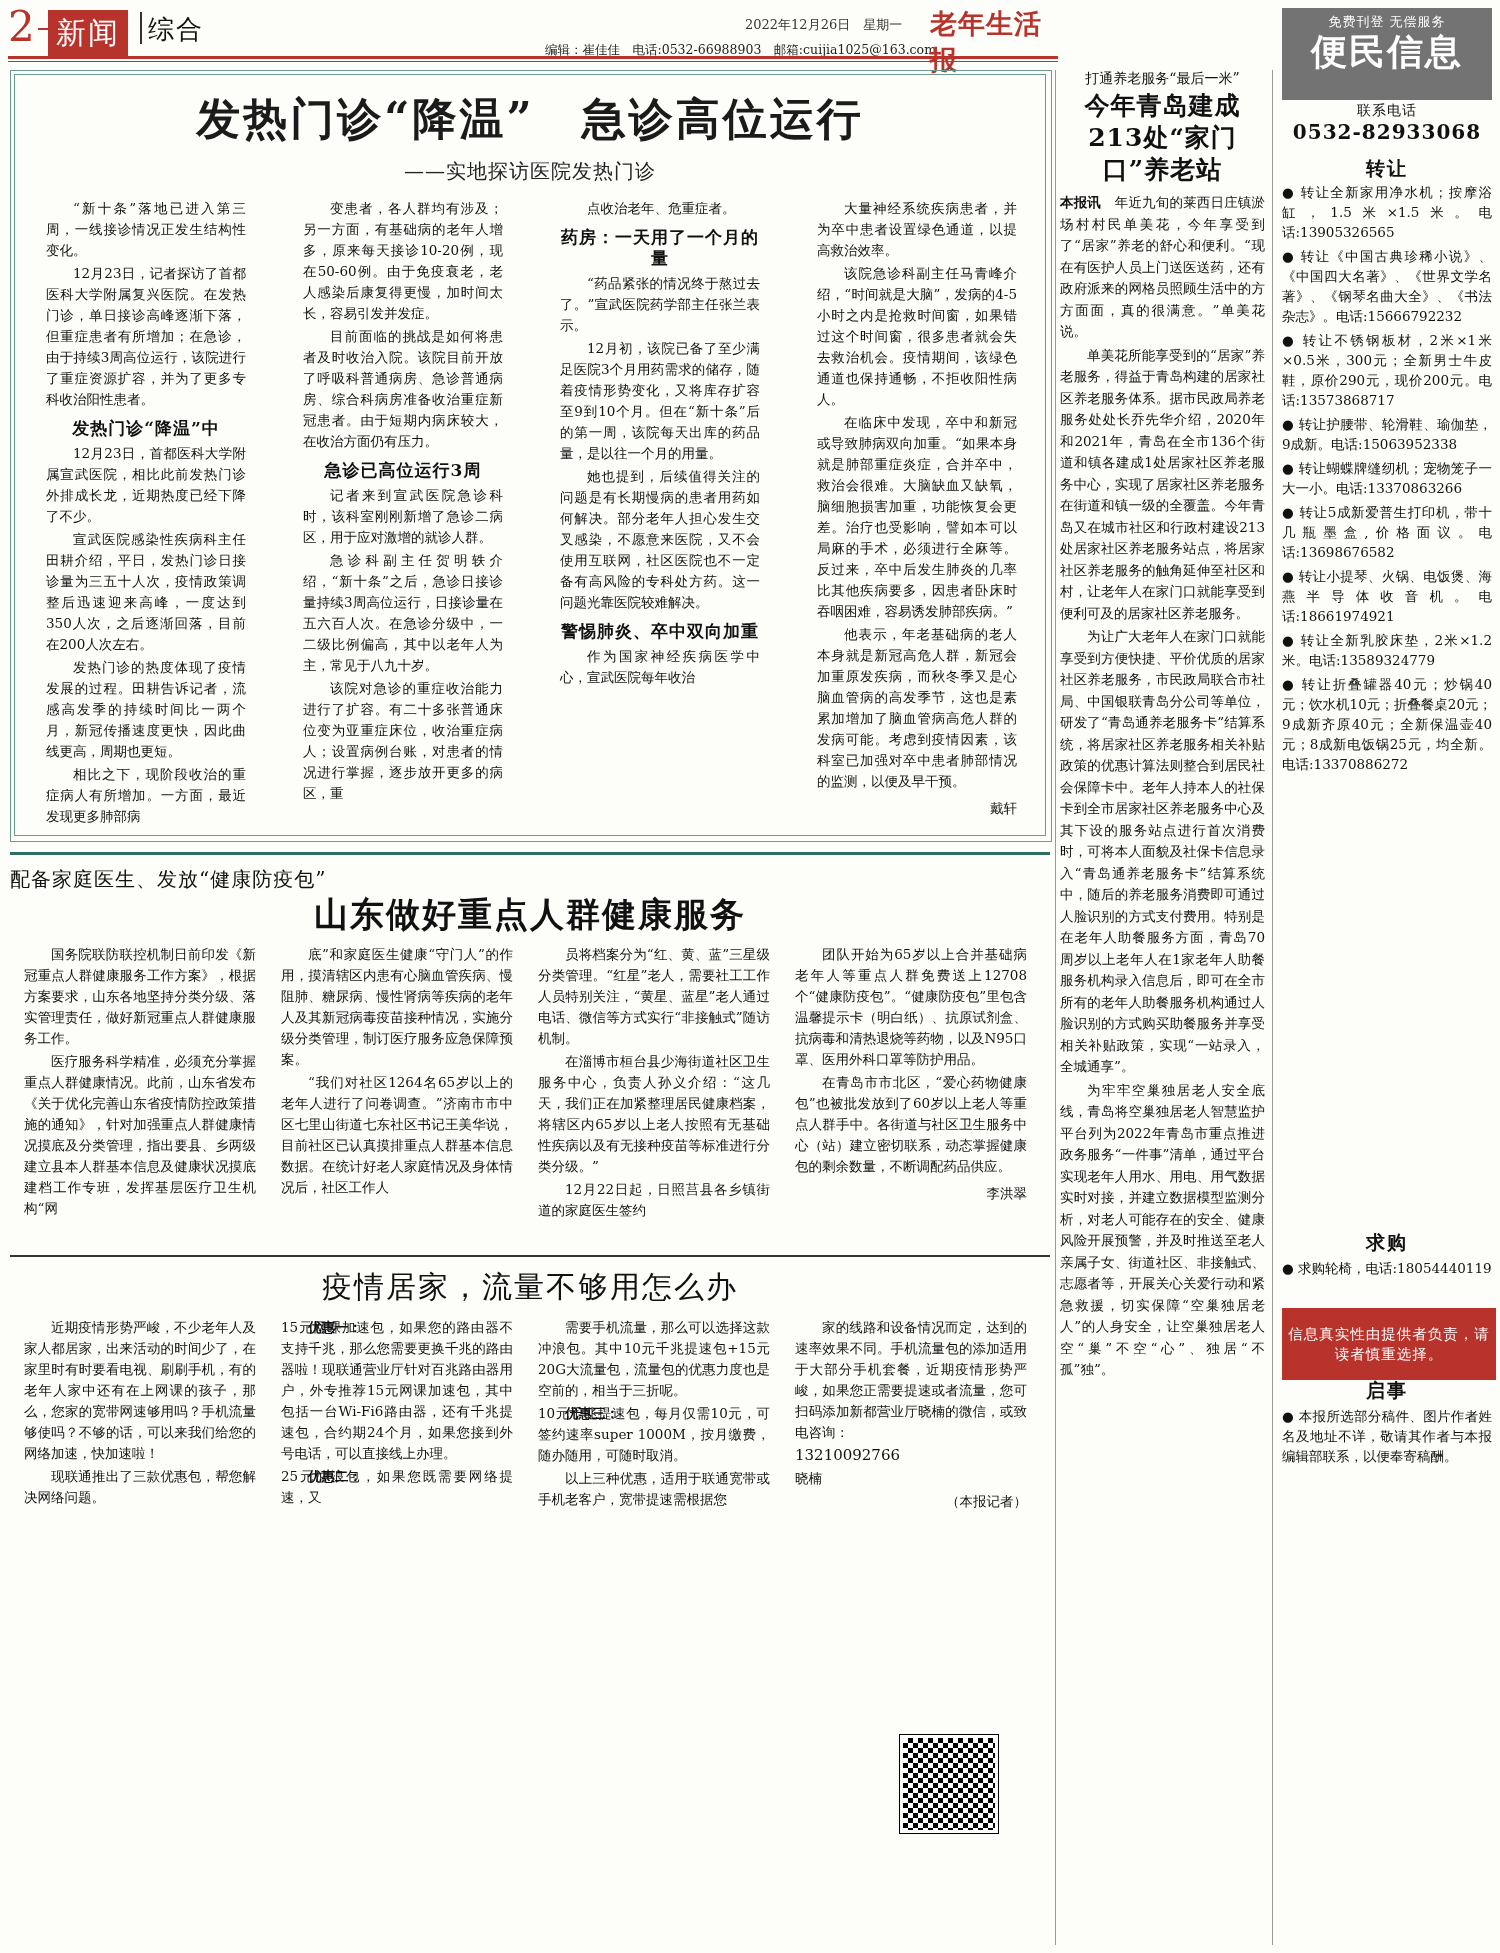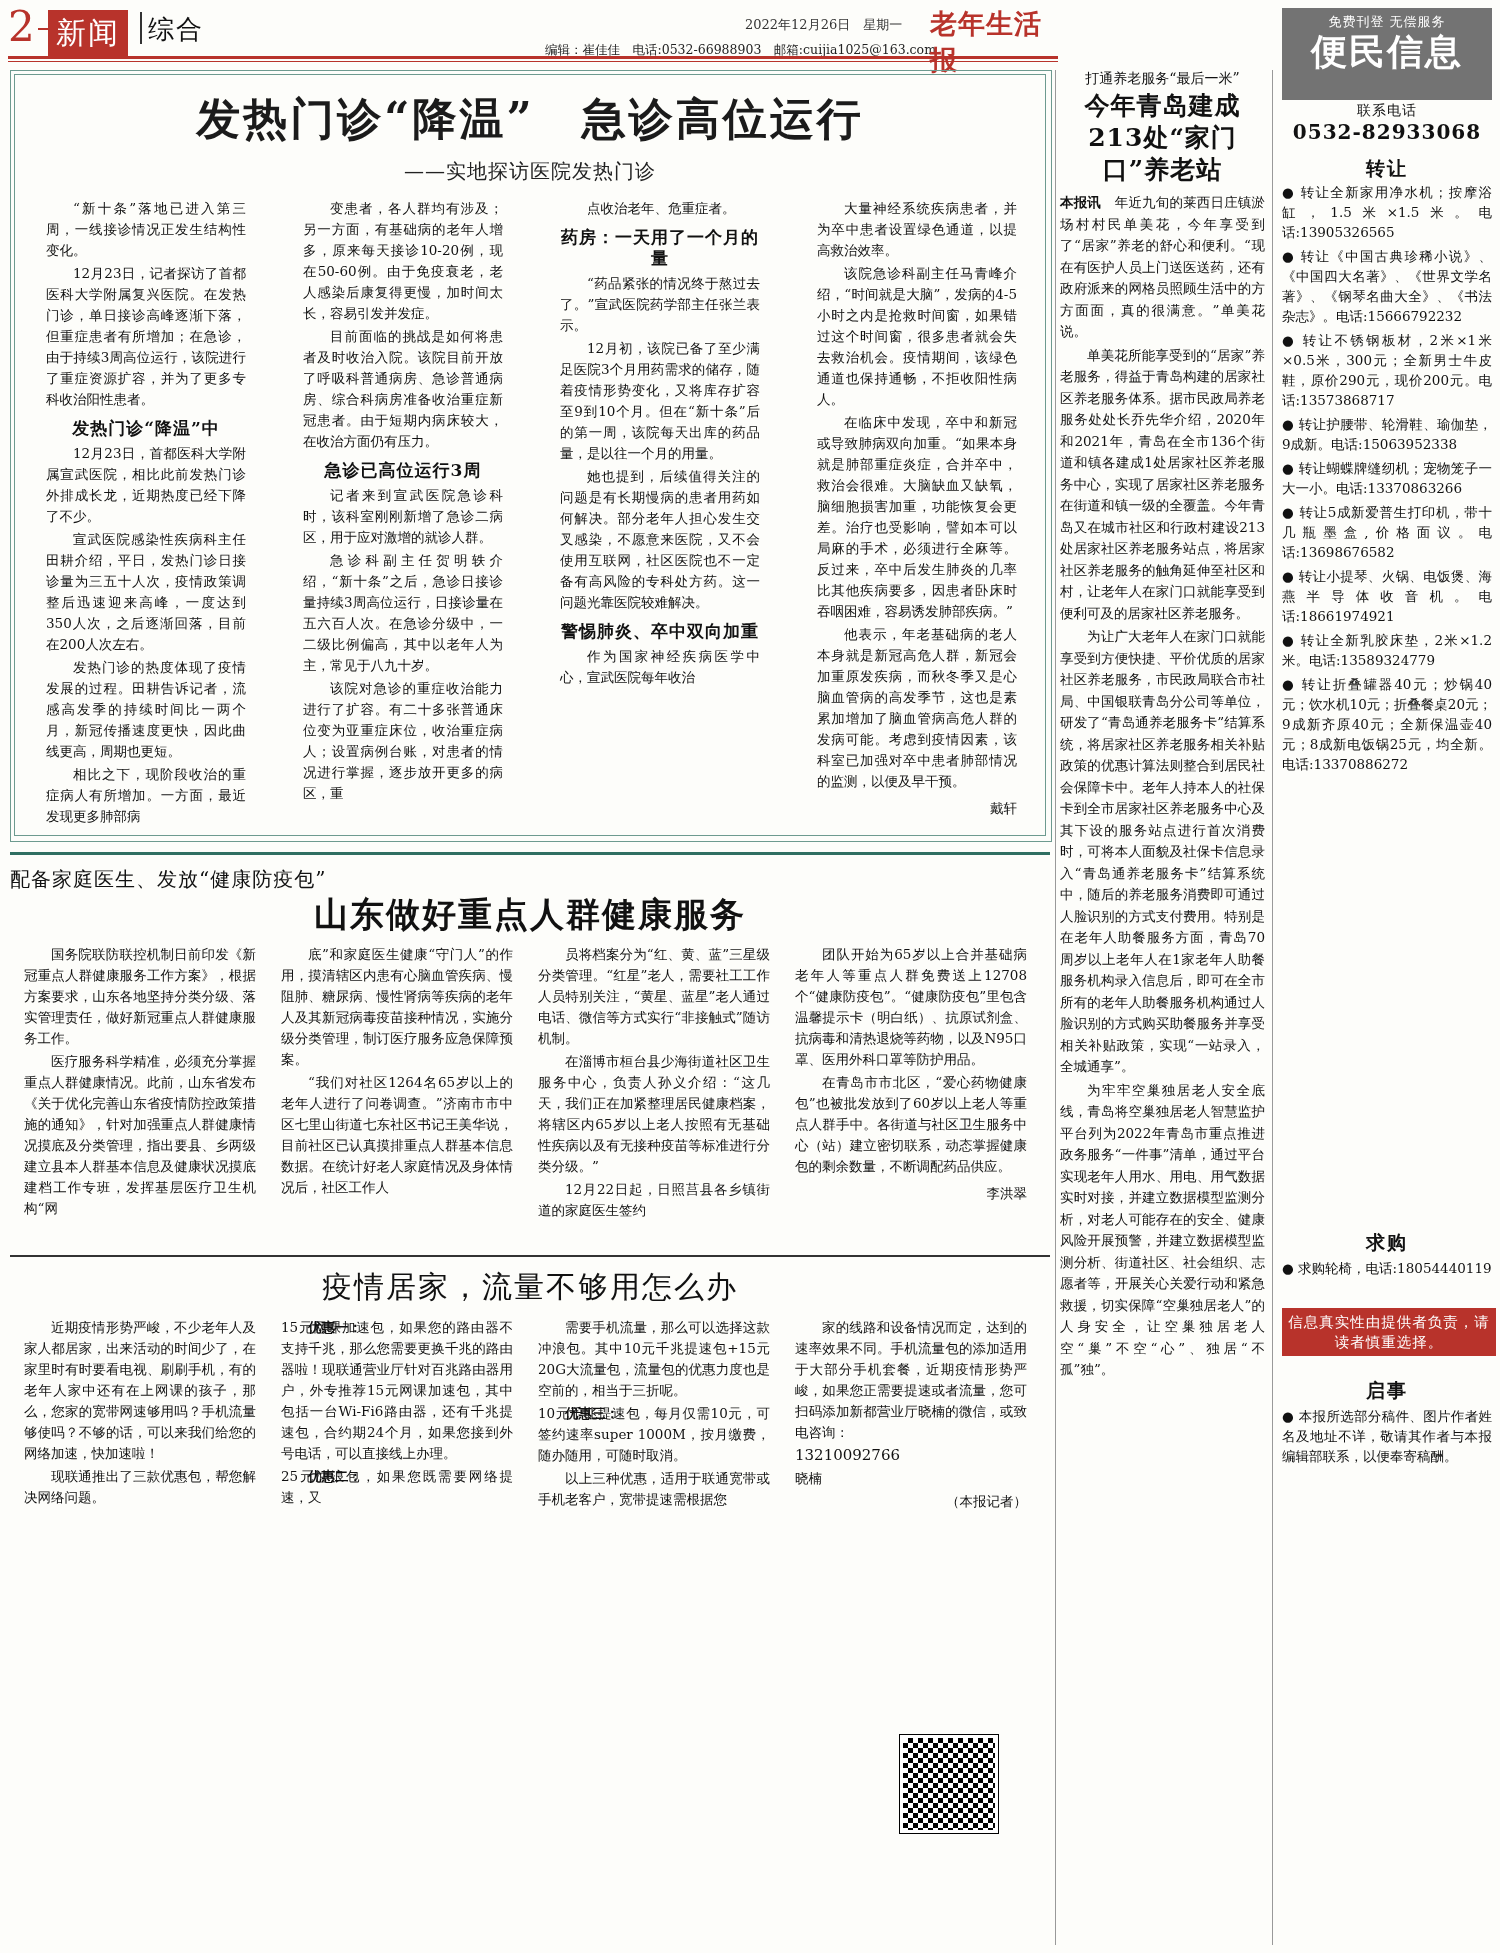--- a/index.html
+++ b/index.html
@@ -84,21 +84,21 @@
   .rail-top{position:absolute;left:0;top:0;width:210px;height:92px;background:#737373;color:#fff;text-align:center;}
   .rail-top .l1{font-size:13px;padding-top:5px;letter-spacing:1px;}
   .rail-top .l2{font-size:36px;font-weight:bold;letter-spacing:2px;line-height:40px;}
   .rail-phone{position:absolute;left:0;top:94px;width:210px;text-align:center;}
   .rail-phone .p1{font-size:14px;letter-spacing:1px;}
   .rail-phone .p2{font-size:20px;font-weight:bold;letter-spacing:1px;}
   .rail-sec{position:absolute;width:210px;text-align:center;font-size:19px;font-weight:bold;letter-spacing:2px;}
   .rail-list{position:absolute;left:0;width:210px;}
   .rail-item{font-size:13.5px;line-height:20px;text-align:justify;margin-bottom:4px;}
   .rail-warn{position:absolute;left:0;width:210px;background:#b8332b;color:#fff;
-             font-size:14.5px;line-height:20px;text-align:center;padding:4px 2px;letter-spacing:1px;}
+             font-size:14.5px;line-height:20px;text-align:center;padding:16px 2px;letter-spacing:1px;}
   .rail-note{font-size:13.5px;line-height:20px;text-align:justify;}
 </style>
 </head>
 <body>
 
 <div class="page">
 
   <div class="masthead">
     <div class="pagenum"><span>2</span><span class="u"></span></div>
     <div class="mast-news">新闻</div>
@@ -216,21 +216,21 @@
   <div class="vrule" style="left:1055px;"></div>
   <div class="vrule" style="left:1272px;"></div>
 
   <div class="c5">
     <div class="c5-kicker">打通养老服务“最后一米”</div>
     <div class="c5-title">今年青岛建成213处“家门口”养老站</div>
     <div class="col-text">
       <p style="text-indent:0;"><span class="c5-byline">本报讯</span>　<span>年近九旬的莱西日庄镇淤场村村民单美花，今年享受到了“居家”养老的舒心和便利。“现在有医护人员上门送医送药，还有政府派来的网格员照顾生活中的方方面面，真的很满意。”单美花说。</span></p>
       <p>单美花所能享受到的“居家”养老服务，得益于青岛构建的居家社区养老服务体系。据市民政局养老服务处处长乔先华介绍，2020年和2021年，青岛在全市136个街道和镇各建成1处居家社区养老服务中心，实现了居家社区养老服务在街道和镇一级的全覆盖。今年青岛又在城市社区和行政村建设213处居家社区养老服务站点，将居家社区养老服务的触角延伸至社区和村，让老年人在家门口就能享受到便利可及的居家社区养老服务。</p>
       <p>为让广大老年人在家门口就能享受到方便快捷、平价优质的居家社区养老服务，市民政局联合市社局、中国银联青岛分公司等单位，研发了“青岛通养老服务卡”结算系统，将居家社区养老服务相关补贴政策的优惠计算法则整合到居民社会保障卡中。老年人持本人的社保卡到全市居家社区养老服务中心及其下设的服务站点进行首次消费时，可将本人面貌及社保卡信息录入“青岛通养老服务卡”结算系统中，随后的养老服务消费即可通过人脸识别的方式支付费用。特别是在老年人助餐服务方面，青岛70周岁以上老年人在1家老年人助餐服务机构录入信息后，即可在全市所有的老年人助餐服务机构通过人脸识别的方式购买助餐服务并享受相关补贴政策，实现“一站录入，全城通享”。</p>
-      <p>为牢牢空巢独居老人安全底线，青岛将空巢独居老人智慧监护平台列为2022年青岛市重点推进政务服务“一件事”清单，通过平台实现老年人用水、用电、用气数据实时对接，并建立数据模型监测分析，对老人可能存在的安全、健康风险开展预警，并建立数据模型监测分析、街道社区、社会组织、志愿者等，开展关心关爱行动和紧急救援，切实保障“空巢独居老人”的人身安全，让空巢独居老人空“巢”不空“心”、独居“不孤”独”。</p>
+      <p>为牢牢空巢独居老人安全底线，青岛将空巢独居老人智慧监护平台列为2022年青岛市重点推进政务服务“一件事”清单，通过平台实现老年人用水、用电、用气数据实时对接，并建立数据模型监测分析，对老人可能存在的安全、健康风险开展预警，并及时推送至老人亲属子女、街道社区、非接触式、志愿者等，开展关心关爱行动和紧急救援，切实保障“空巢独居老人”的人身安全，让空巢独居老人空“巢”不空“心”、独居“不孤”独”。</p>
     </div>
   </div>
 
   <div class="rail">
     <div class="rail-top">
       <div class="l1">免费刊登 无偿服务</div>
       <div class="l2">便民信息</div>
     </div>
     <div class="rail-phone">
       <div class="p1">联系电话</div>

